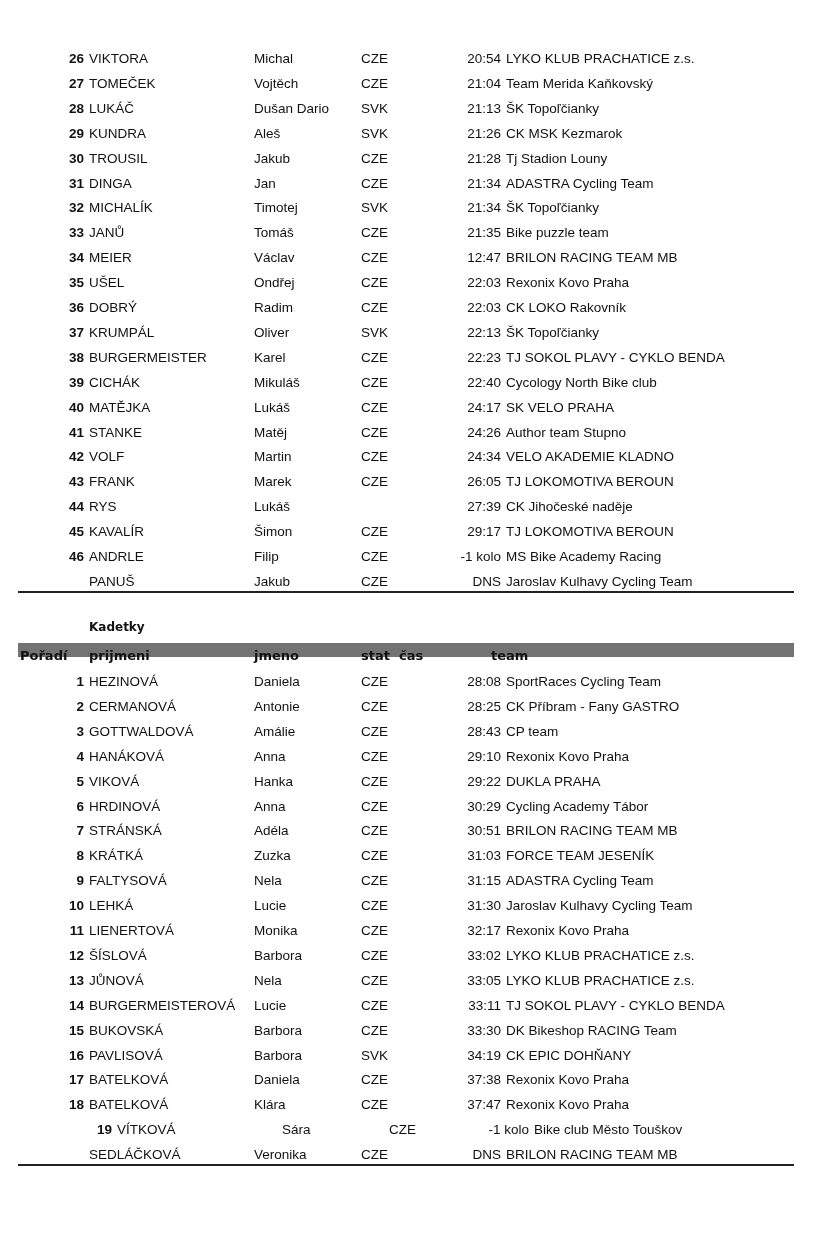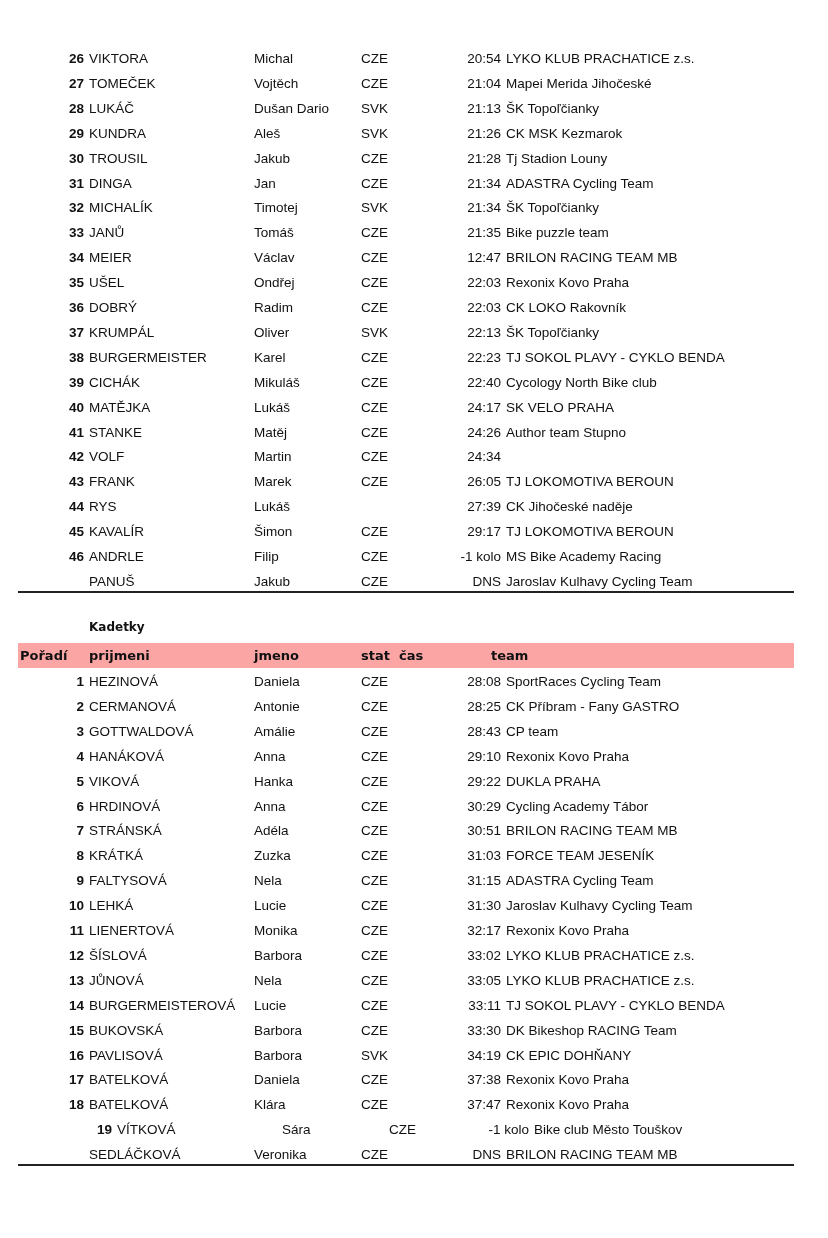--- a/index.html
+++ b/index.html
@@ -10,21 +10,21 @@
   .c { position: absolute; top: 0; white-space: nowrap; }
   .rank { left: 40px; width: 44px; text-align: right; font-weight: bold; }
   .sur { left: 89px; }
   .first { left: 254px; }
   .nat { left: 361px; }
   .time { left: 400px; width: 101px; text-align: right; }
   .team { left: 506px; }
   .rule { position: absolute; left: 18px; width: 776px; height: 2px; background: #222; }
   .title { position: absolute; left: 89px; font-family: "DejaVu Sans", sans-serif;
            font-weight: bold; font-size: 12px; color: #111; }
-  .hdr { position: absolute; left: 18px; width: 776px; height: 25px; background: #fca5a5;
+  .hdr { position: absolute; left: 18px; width: 776px; height: 14px; background: #737373;
          font-weight: bold; line-height: 25px; font-family: "DejaVu Sans", sans-serif; font-size: 13px; }
   .hdr .c { top: 0; }
   .h-rank { left: 2px; }
   .h-sur { left: 71px; }
   .h-first { left: 236px; }
   .h-nat { left: 343px; }
   .h-time { left: 381px; }
   .h-team { left: 473px; }
 </style>
 </head>
@@ -38,21 +38,21 @@
       <span class="c nat">CZE</span>
       <span class="c time">20:54</span>
       <span class="c team">LYKO KLUB PRACHATICE z.s.</span>
     </div>
     <div class="row" style="top: 70.9px;">
       <span class="c rank">27</span>
       <span class="c sur">TOMEČEK</span>
       <span class="c first">Vojtěch</span>
       <span class="c nat">CZE</span>
       <span class="c time">21:04</span>
-      <span class="c team">Mapei Merida Jihočeské</span>
+      <span class="c team">Team Merida Kaňkovský</span>
     </div>
     <div class="row" style="top: 95.8px;">
       <span class="c rank">28</span>
       <span class="c sur">LUKÁČ</span>
       <span class="c first">Dušan Dario</span>
       <span class="c nat">SVK</span>
       <span class="c time">21:13</span>
       <span class="c team">ŠK Topoľčianky</span>
     </div>
     <div class="row" style="top: 120.7px;">
@@ -158,20 +158,21 @@
       <span class="c nat">CZE</span>
       <span class="c time">24:26</span>
       <span class="c team">Author team Stupno</span>
     </div>
     <div class="row" style="top: 444.4px;">
       <span class="c rank">42</span>
       <span class="c sur">VOLF</span>
       <span class="c first">Martin</span>
       <span class="c nat">CZE</span>
       <span class="c time">24:34</span>
+      <span class="c team">VELO AKADEMIE KLADNO</span>
     </div>
     <div class="row" style="top: 469.3px;">
       <span class="c rank">43</span>
       <span class="c sur">FRANK</span>
       <span class="c first">Marek</span>
       <span class="c nat">CZE</span>
       <span class="c time">26:05</span>
       <span class="c team">TJ LOKOMOTIVA BEROUN</span>
     </div>
     <div class="row" style="top: 494.2px;">

